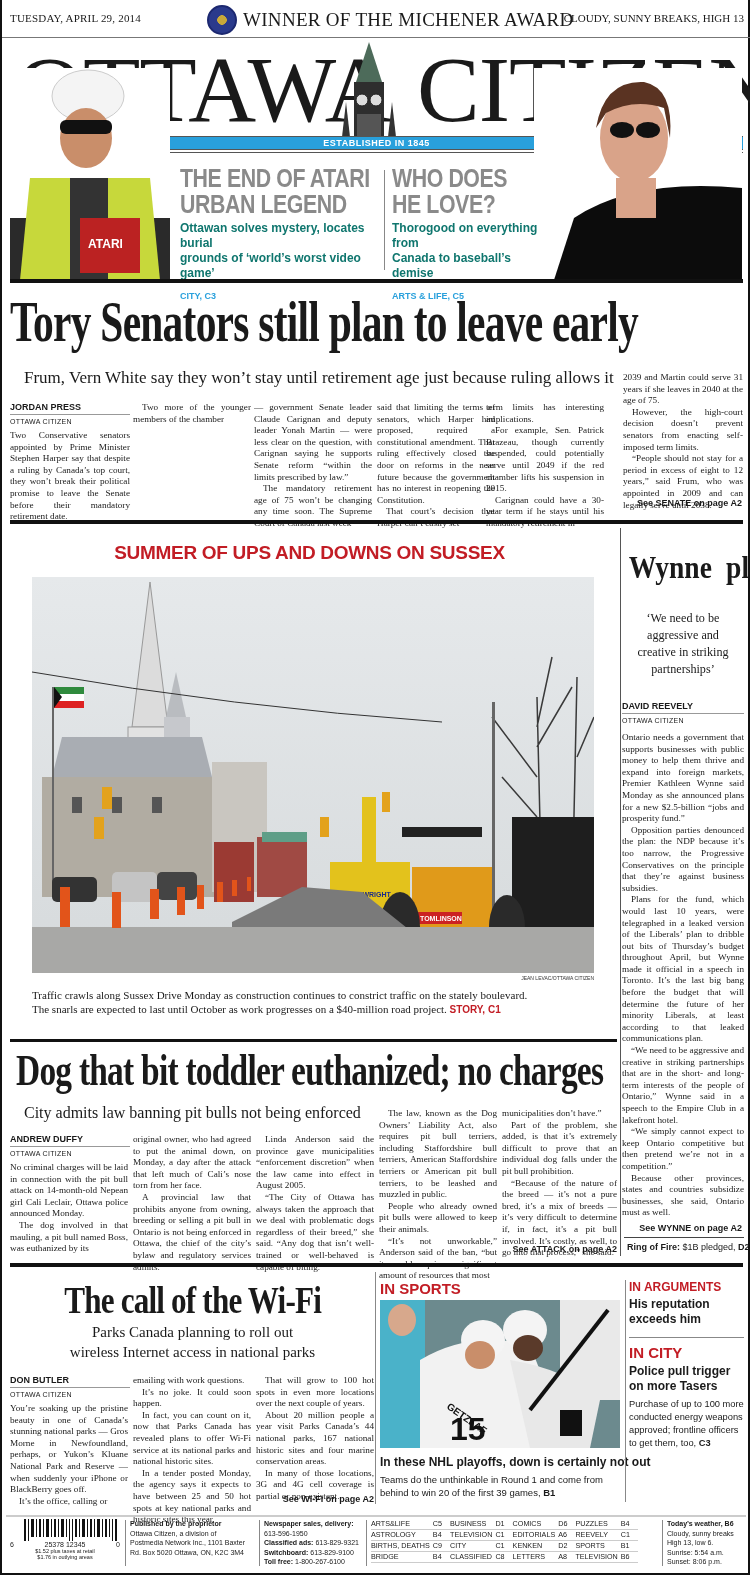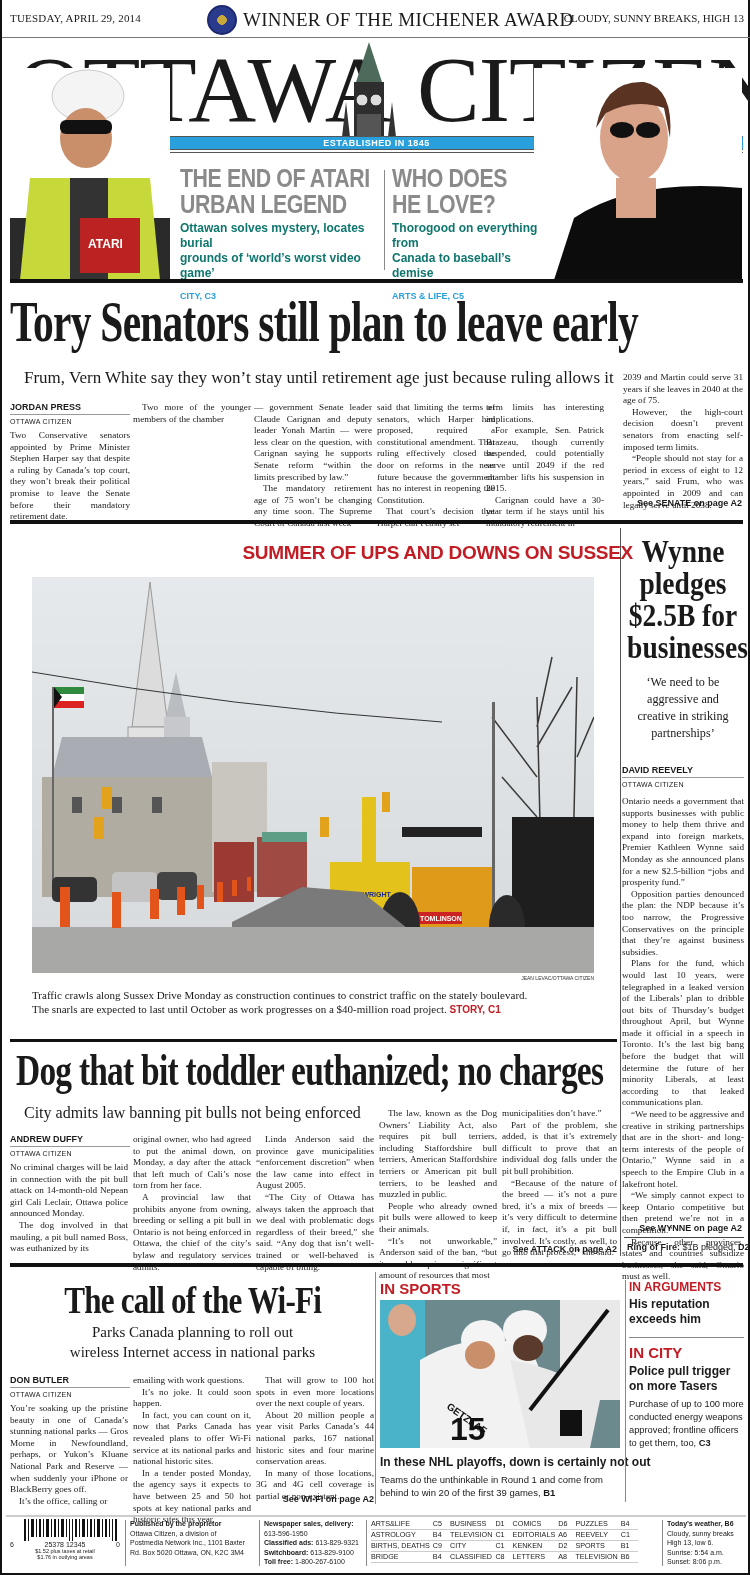--- a/index.html
+++ b/index.html
@@ -147,21 +147,21 @@
   </div>
   <div class="abs col" style="left:621px;top:372px;width:120px">
     <p class="first">2039 and Martin could serve 31 years if she leaves in 2040 at the age of 75.</p>
     <p>However, the high-court decision doesn’t prevent senators from enacting self-imposed term limits.</p>
     <p>“People should not stay for a period in excess of eight to 12 years,” said Frum, who was appointed in 2009 and can legally serve until 2038.</p>
   </div>
   <div class="abs see sans" style="left:560px;top:498px;width:180px">See SENATE on page A2</div>
 
   <div class="abs thickrule" style="left:8px;top:520px;width:733px"></div>
 
-  <div class="abs redhd sans" style="left:16px;top:542px;width:615px;text-align:right;font-size:19px;letter-spacing:-.3px">SUMMER OF UPS AND DOWNS ON SUSSEX</div>
+  <div class="abs redhd sans" style="left:0;top:542px;width:615px;text-align:center;font-size:19px;letter-spacing:-.3px">SUMMER OF UPS AND DOWNS ON SUSSEX</div>
   <div class="abs photo" style="left:30px;top:577px;width:562px;height:396px">
     <svg width="562" height="396" viewBox="0 0 562 396">
       <defs>
         <linearGradient id="sky" x1="0" y1="0" x2="0" y2="1">
             <stop offset="0" stop-color="#e6e9eb"></stop>
             <stop offset="1" stop-color="#d6dadc"></stop>
           </linearGradient>
       </defs>
       <rect width="562" height="396" fill="url(#sky)"></rect>
 
@@ -231,21 +231,21 @@
     </svg>
   </div>
   <div class="abs credit sans" style="left:30px;top:975px;width:562px">JEAN LEVAC/OTTAWA CITIZEN</div>
   <div class="abs cap" style="left:30px;top:988px;width:580px">
     <div>Traffic crawls along Sussex Drive Monday as construction continues to constrict traffic on the stately boulevard.</div>
     <div><span>The snarls are expected to last until October as work progresses on a $40-million road project.</span> <span class="story">STORY, C1</span></div>
   </div>
 
   <div class="abs vrule" style="left:618px;top:528px;height:728px;background:#555"></div>
   <div class="abs" style="left:620px;top:535px;width:122px">
-    <div style="display:flex;flex-direction:column;align-items:center">
+    <div style="display:flex;flex-direction:row;align-items:center">
       <div class="wynne-hd">Wynne</div>
       <div class="wynne-hd">pledges</div>
       <div class="wynne-hd">$2.5B for</div>
       <div class="wynne-hd">businesses</div>
     </div>
     <div class="wynne-deck" style="margin-top:10px">‘We need to be aggressive and creative in striking partnerships’</div>
     <div class="byline sans" style="margin-top:24px;width:122px">DAVID REEVELY</div>
     <div class="byorg sans">OTTAWA CITIZEN</div>
     <div class="col" style="margin-top:8px">
       <p class="first">Ontario needs a government that supports businesses with public money to help them thrive and expand into foreign markets, Premier Kathleen Wynne said Monday as she announced plans for a new $2.5-billion “jobs and prosperity fund.”</p>

